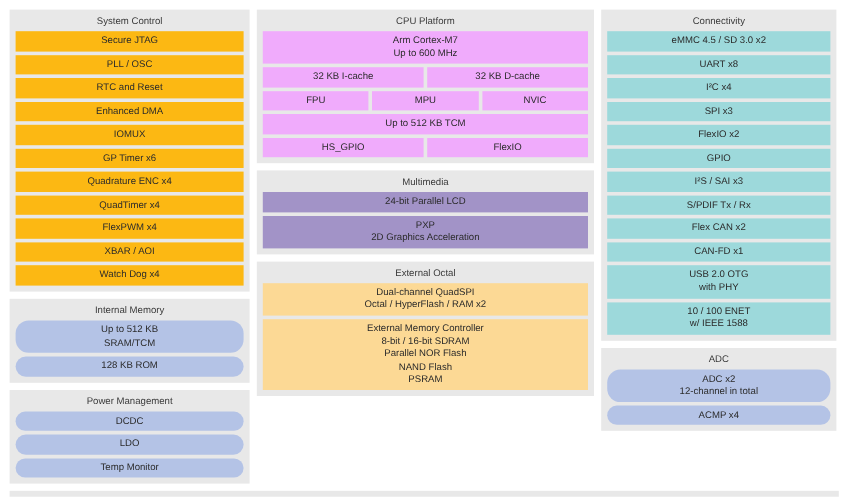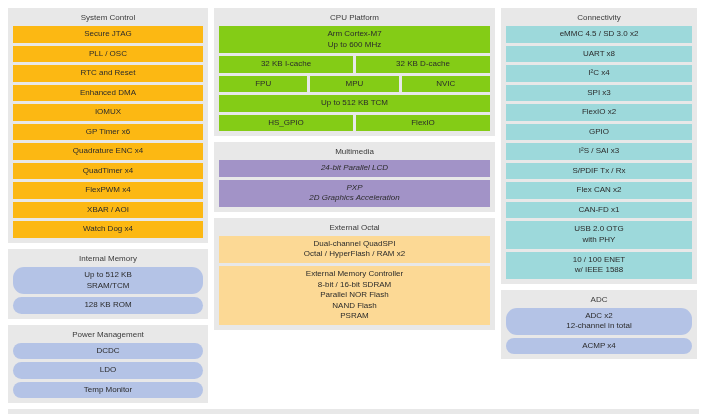--- a/index.html
+++ b/index.html
@@ -57,23 +57,23 @@
   .row {
     display: flex;
     gap: 3px;
     margin-bottom: 3px;
   }
   .row:last-child { margin-bottom: 0; }
   .row > .block { margin-bottom: 0; flex: 1 1 0; }
 
   
   .c-orange { background: #FCB813; }
-  .c-green  { background: #84cc16; }
+  .c-green  { background: #f0abfc; }
   .c-teal   { background: #9DD9DB; }
-  .c-purple { background: #A293C7; font-style: italic; }
+  .c-purple { background: #A293C7; }
   .c-peri   { background: #B4C3E6; border-radius: 11px; }
   .c-peach  { background: #FCD995; }
 
   .h18 { min-height: 15px; }
   .h-tall { min-height: 27px; }
 
   .security-panel {
     background: #e8e8e8;
     padding: 4px 5px 6px 5px;
     margin-top: 6px;

